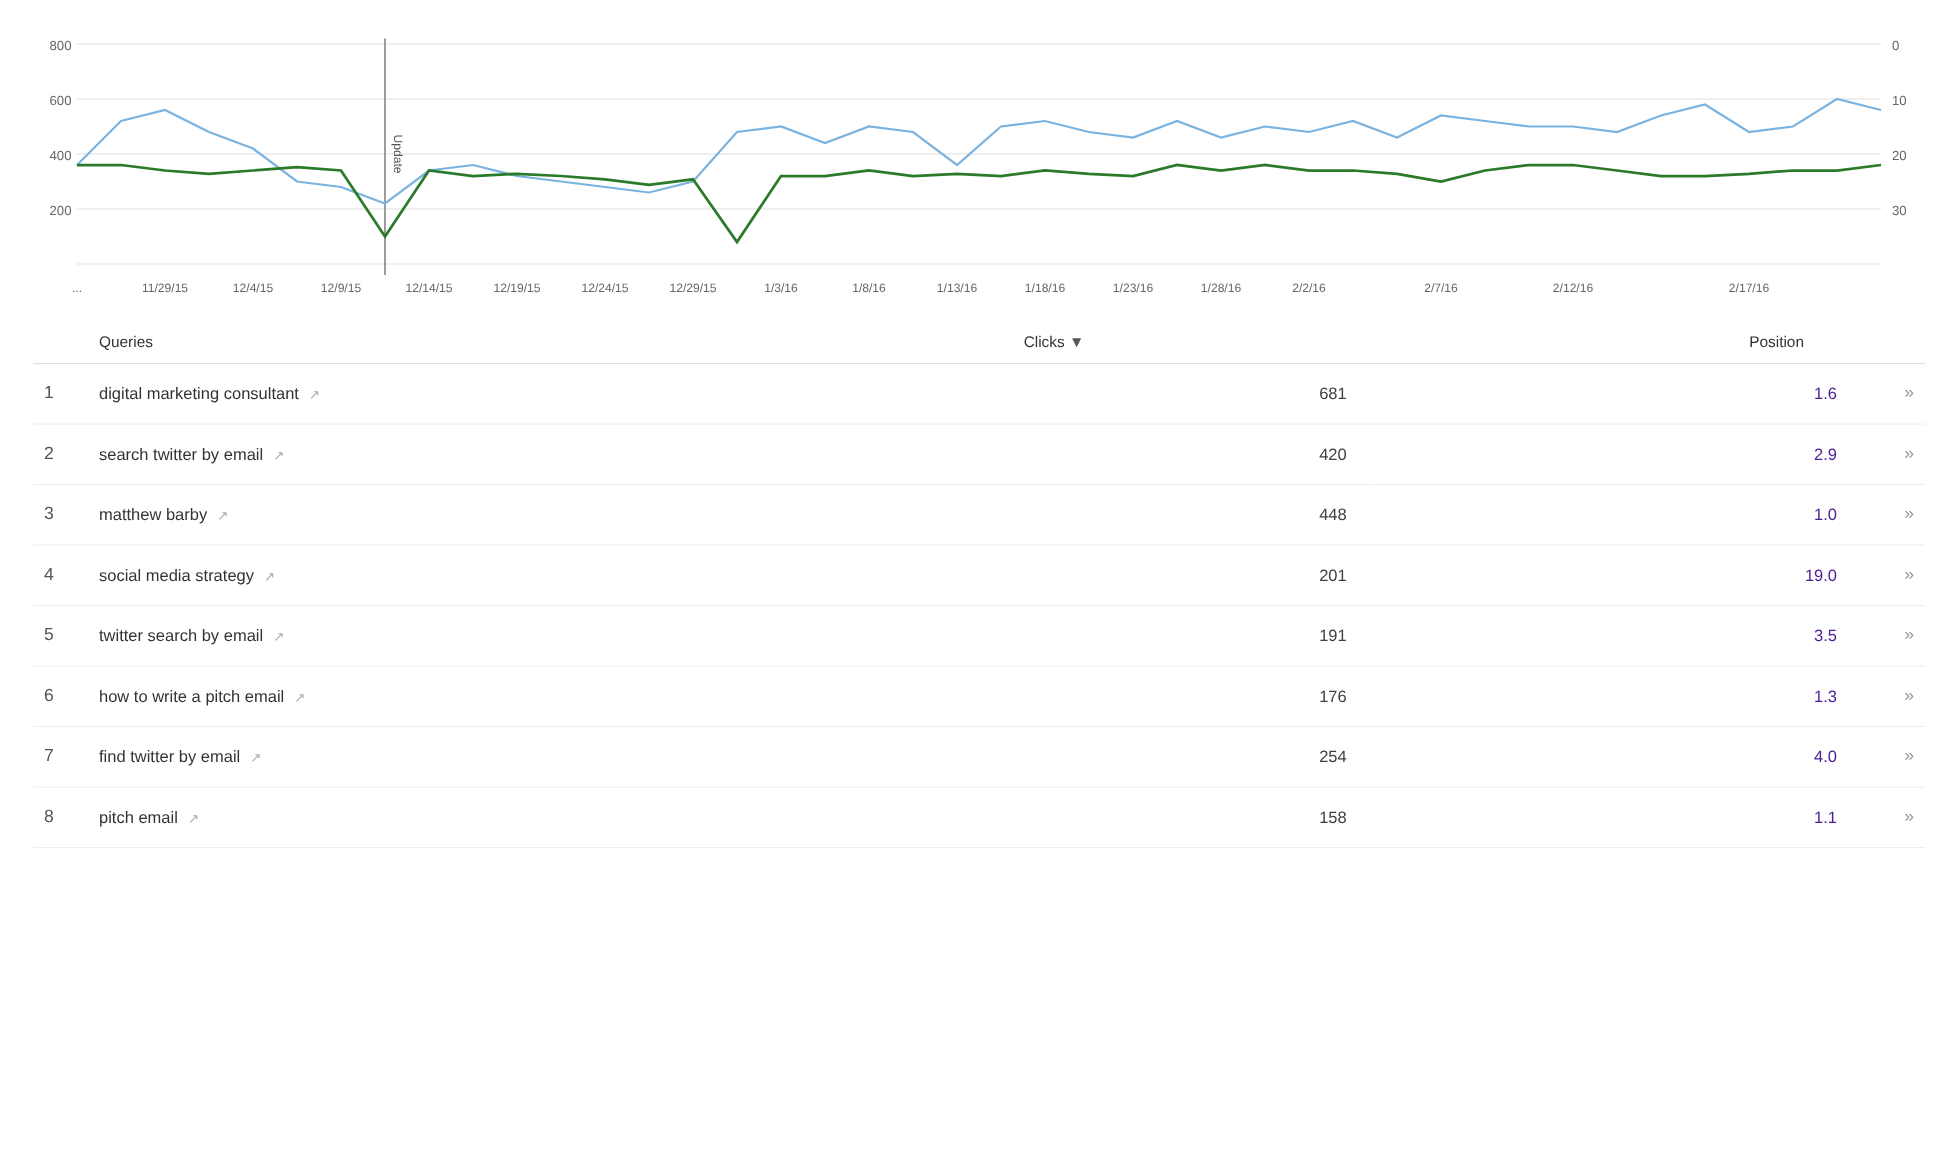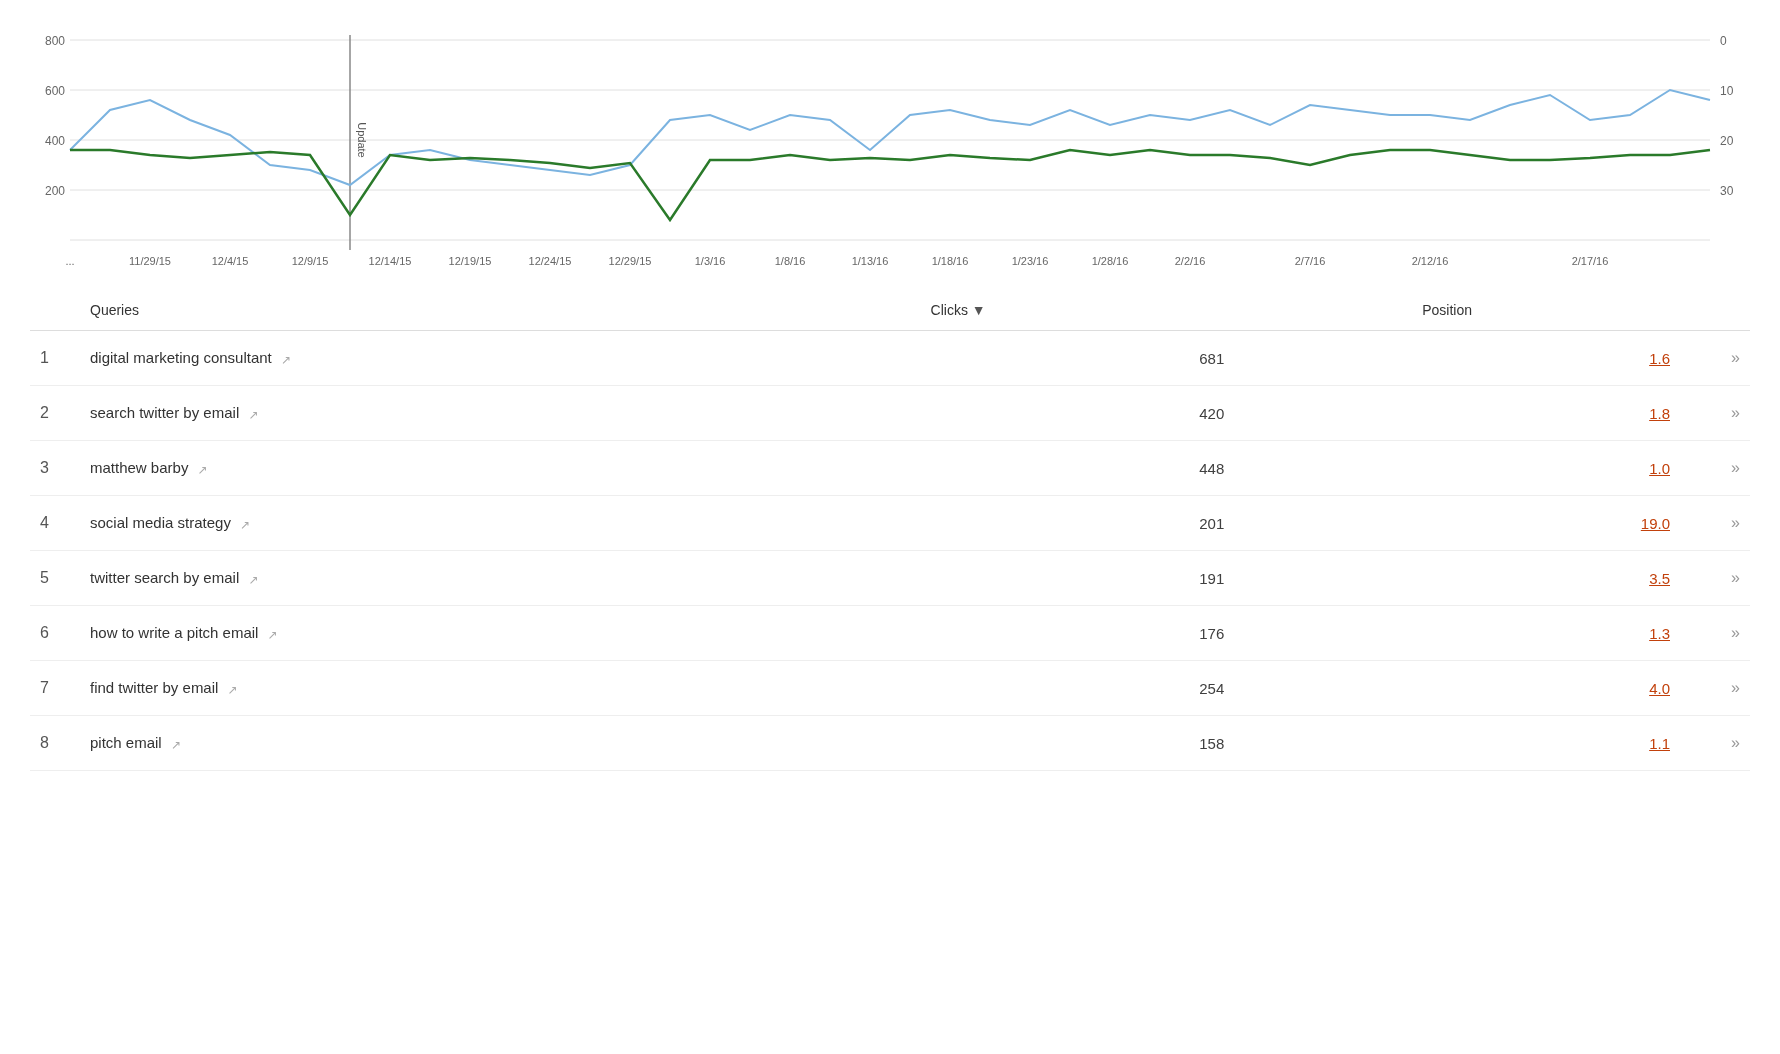--- a/index.html
+++ b/index.html
@@ -46,21 +46,21 @@
       font-size: 14px;
       color: #333;
     }
 
     .data-table thead th.clicks-col {
       text-align: left;
       padding-right: 20px;
     }
 
     .data-table thead th.position-col {
-      text-align: center;
+      text-align: right;
       padding-right: 60px;
     }
 
     .data-table tbody tr {
       border-bottom: 1px solid #eee;
     }
 
     .data-table tbody td {
       padding: 18px 10px;
       vertical-align: middle;
@@ -82,22 +82,21 @@
       text-align: right;
       padding-right: 20px;
       font-size: 15px;
       color: #404040;
     }
 
     .data-table tbody td.position-val {
       text-align: right;
       padding-right: 30px;
       font-size: 15px;
-      color: #c2410c;
-      text-decoration: underline;
+      color: #4c1d95;
     }
 
     .data-table tbody td.arrow-col {
       width: 50px;
       text-align: right;
       color: #999;
       font-size: 16px;
     }
 
     .external-link {
@@ -275,21 +274,21 @@
       <td class="position-val">1.6</td>
       <td class="arrow-col">»</td>
     </tr>
         <tr>
       <td class="row-num">2</td>
       <td class="query-col">
         search twitter by email
         <span class="external-link">↗</span>
       </td>
       <td class="clicks-val">420</td>
-      <td class="position-val">1.8</td>
+      <td class="position-val">2.9</td>
       <td class="arrow-col">»</td>
     </tr>
         <tr>
       <td class="row-num">3</td>
       <td class="query-col">
         matthew barby
         <span class="external-link">↗</span>
       </td>
       <td class="clicks-val">448</td>
       <td class="position-val">1.0</td>

